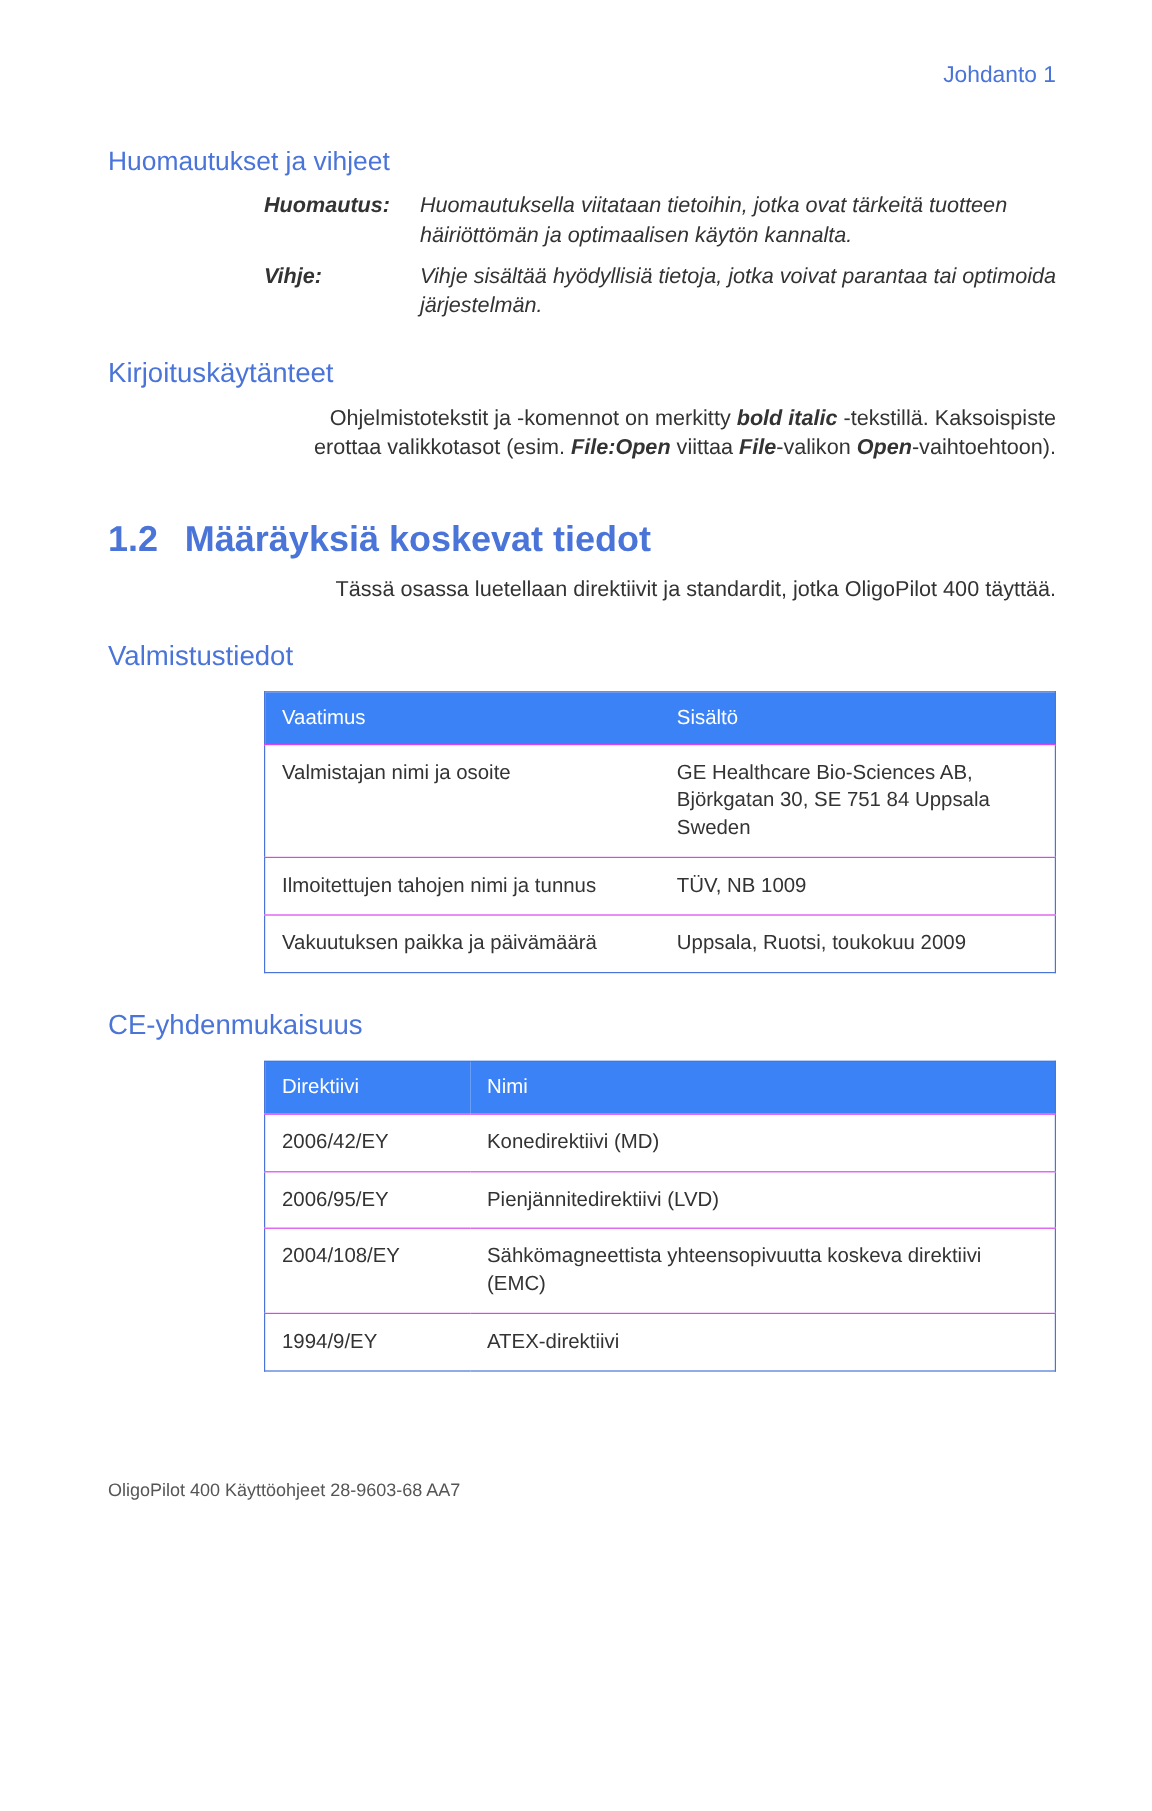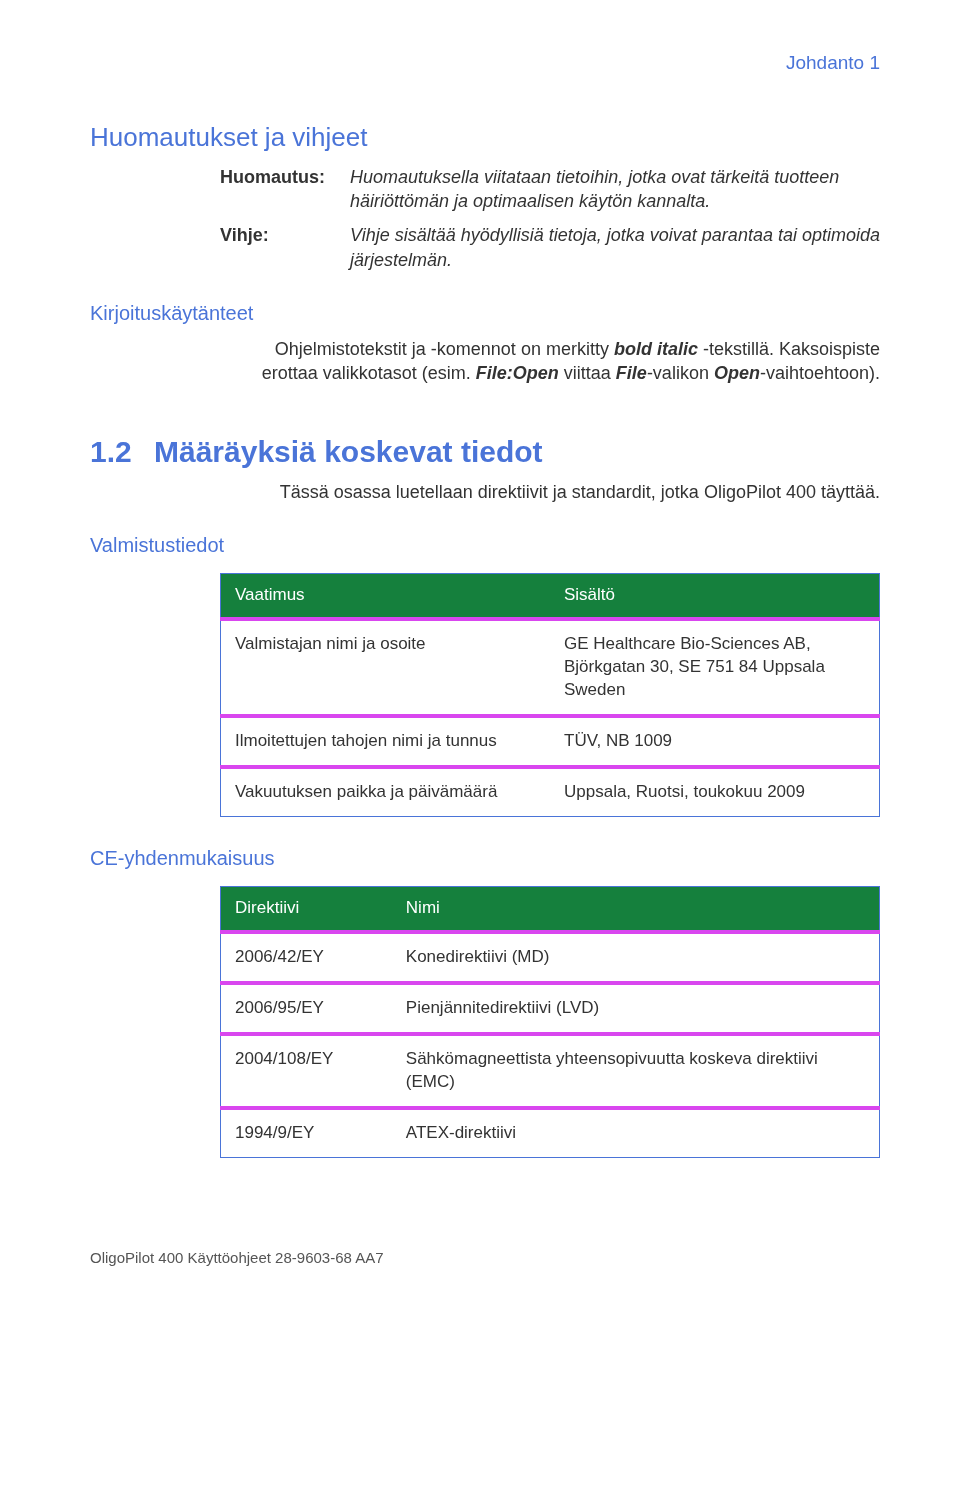--- a/index.html
+++ b/index.html
@@ -13,35 +13,36 @@
   }
   .header-block {
     text-align: right;
     font-size: 19px;
     color: #4a74d8;
     margin-bottom: 44px;
   }
   .header-block .line2 { margin-top: 2px; }
   .h2 {
     color: #4a74d8;
-    font-size: 26px;
+    font-size: 22px;
     font-weight: 400;
     margin-top: 6px;
     margin-bottom: 10px;
   }
   .def-row { display: flex; margin-top: 10px; margin-left: 130px; }
   .def-label {
     width: 130px;
     flex-shrink: 0;
+    font-style: italic;
     font-weight: bold;
   }
   .def-text { font-style: italic; flex: 1; }
   .subhead {
     color: #4a74d8;
-    font-size: 20px;
+    font-size: 23px;
     font-weight: 400;
     margin-top: 28px;
     margin-bottom: 10px;
   }
   .body-indent { margin-left: 130px; text-align: right; }
   .bold-italic { font-weight: bold; font-style: italic; }
   .section-num-title {
     color: #4a74d8;
     font-size: 30px;
     font-weight: 700;
@@ -50,29 +51,29 @@
   }
   .section-num-title .num { display: inline-block; width: 64px; }
   .table-wrap { margin-left: 130px; margin-top: 14px; }
   table {
     width: 100%;
     border-collapse: collapse;
     border: 1.6px solid #4a74d8;
     font-size: 17px;
   }
   th {
-    background: #15803d;
+    background: #3b82f6;
     color: #ffffff;
     text-align: left;
     font-weight: 400;
     padding: 10px 14px;
   }
   td {
     padding: 12px 14px;
-    border-top: 4px solid #d946ef;
+    border-top: 1px solid #d946ef;
     vertical-align: top;
   }
   table.t1 th:first-child, table.t1 td:first-child { width: 50%; }
   table.t2 th:first-child, table.t2 td:first-child { width: 26%; }
   .footer {
     margin-top: 90px;
     display: flex;
     font-size: 15px;
     color: #555;
   }

